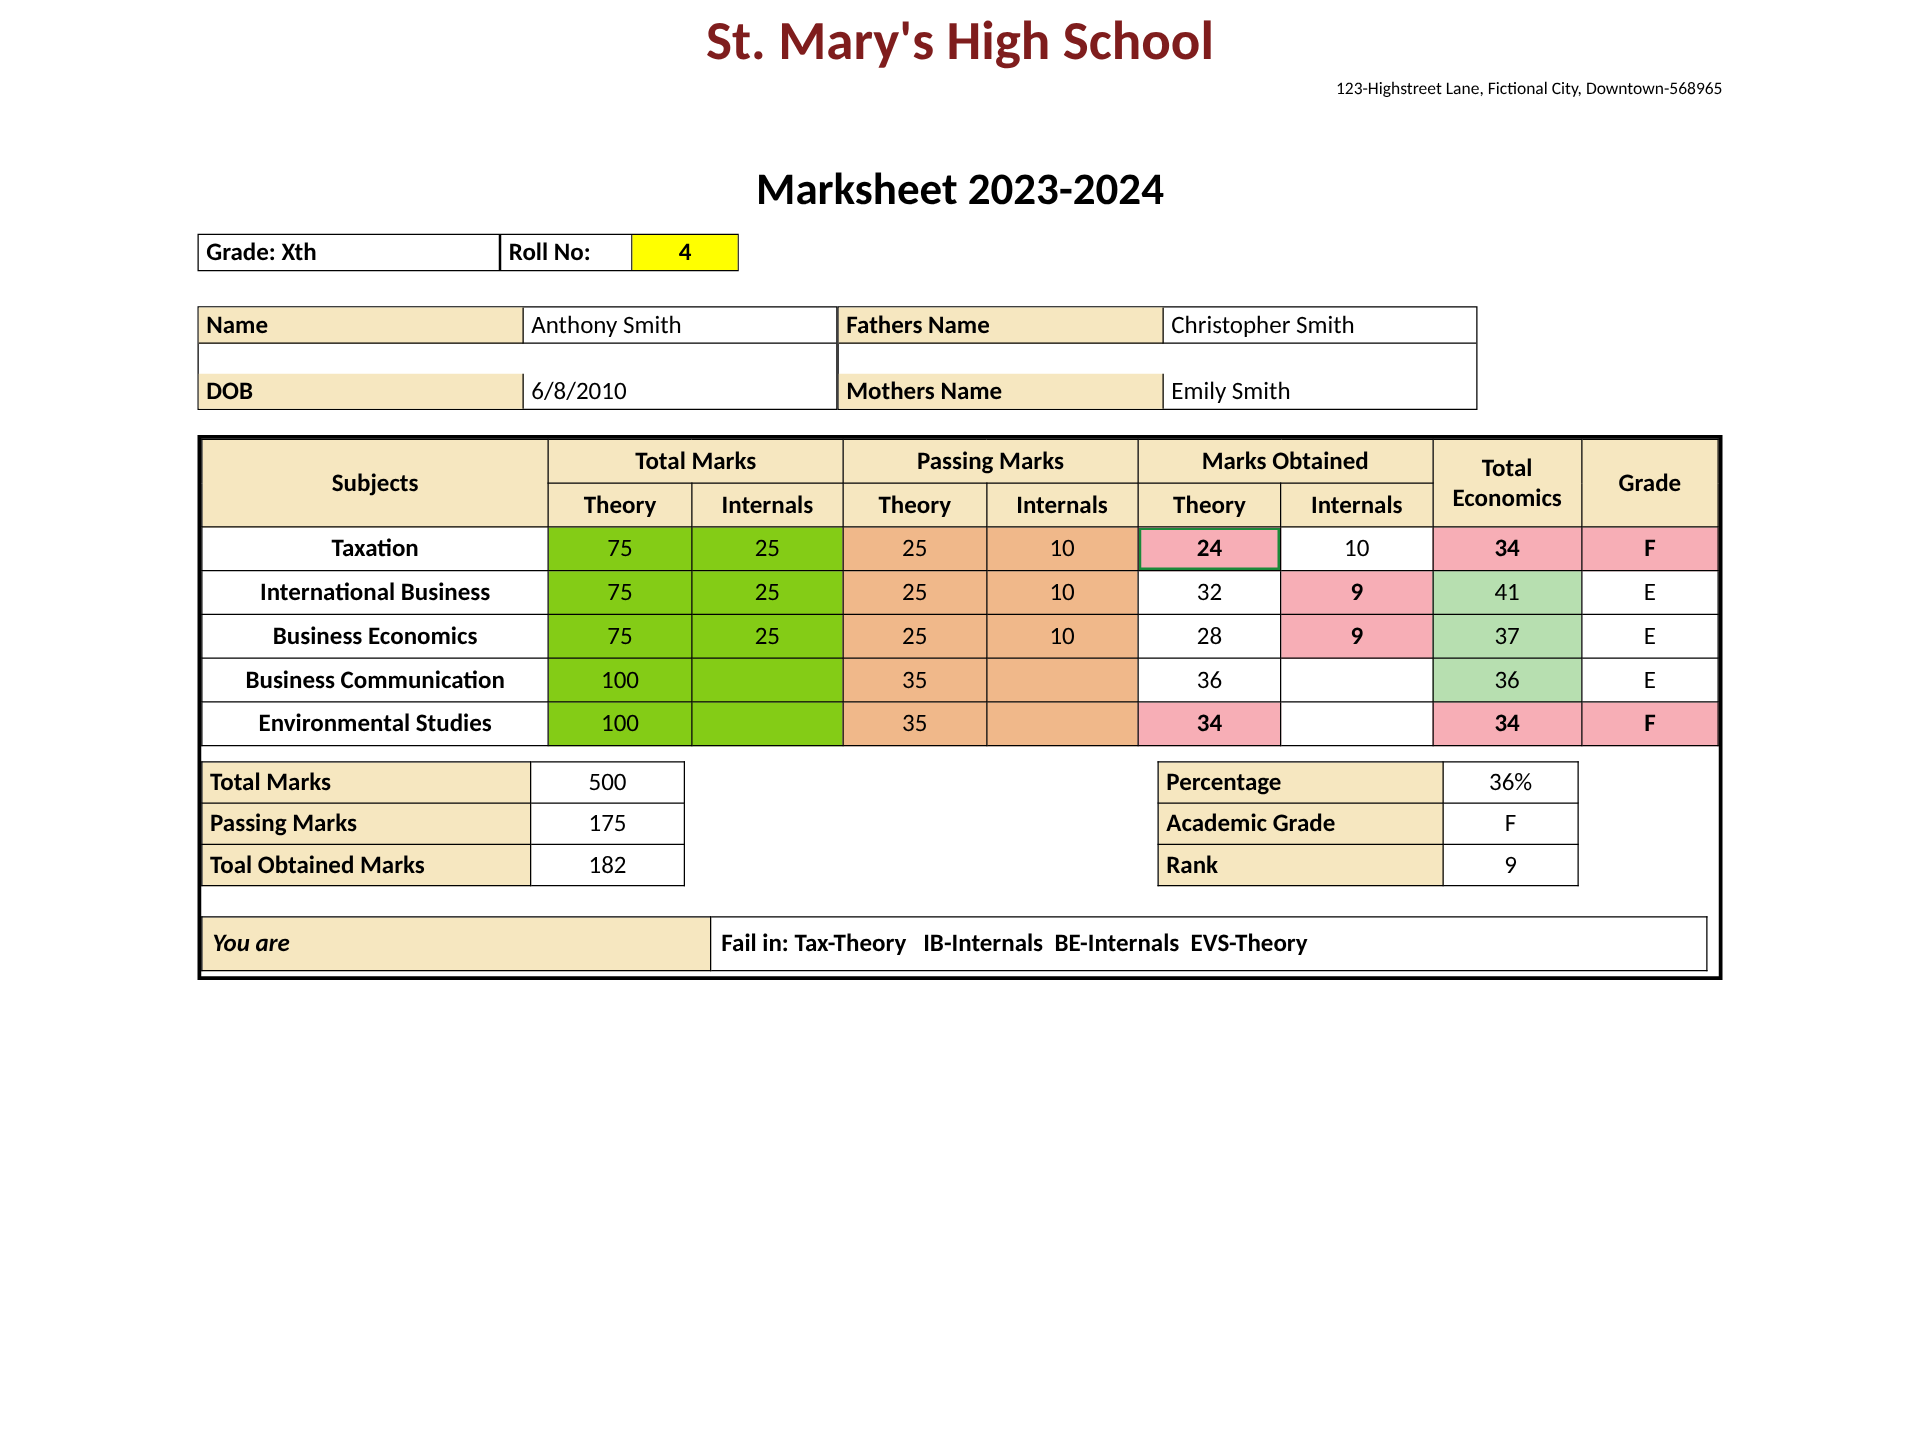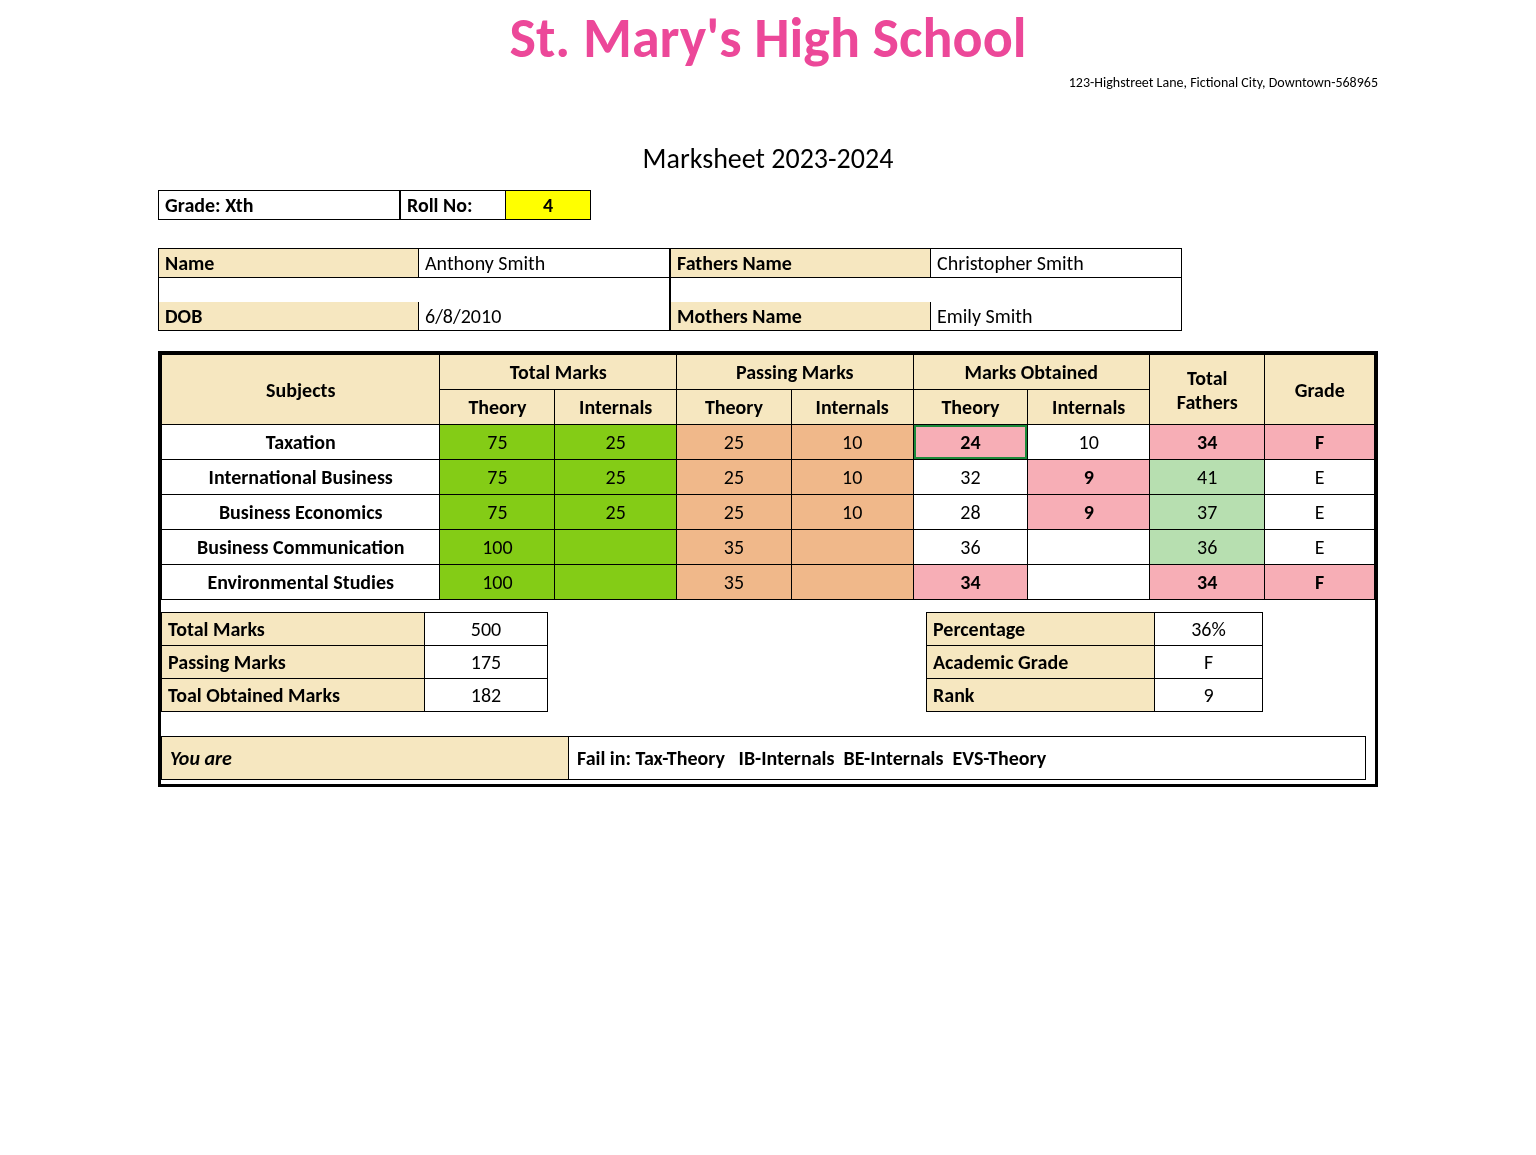--- a/index.html
+++ b/index.html
@@ -9,36 +9,36 @@
     padding: 0;
     background: #fff;
     color: #000;
   }
   .sheet {
     width: 1220px;
     margin: 0 auto;
     padding: 10px 20px 0 20px;
   }
   .school-name {
-    color: #ec4899;
-    font-weight: bold;
-    font-size: 56px;
+    color: #7f1d1d;
+    font-weight: bold;
+    font-size: 44px;
     text-align: center;
     line-height: 1;
     margin: 0;
   }
   .address {
     font-weight: normal;
     font-size: 14px;
     text-align: right;
     margin-top: 8px;
   }
   .marksheet-title {
-    font-weight: normal;
-    font-size: 28px;
+    font-weight: bold;
+    font-size: 36px;
     text-align: center;
     margin-top: 50px;
   }
   .row {
     display: flex;
     justify-content: flex-start;
     margin-top: 14px;
     align-items: stretch;
   }
   .boxed {
@@ -166,21 +166,21 @@
   </div>
 
   <div class="marks-frame">
     <table class="marks">
       <thead>
         <tr>
           <th rowspan="2" style="width:290px;">Subjects</th>
           <th colspan="2">Total Marks</th>
           <th colspan="2">Passing Marks</th>
           <th colspan="2">Marks Obtained</th>
-          <th rowspan="2" style="width:110px;"><span>Total</span><br><span>Fathers</span></th>
+          <th rowspan="2" style="width:110px;"><span>Total</span><br><span>Economics</span></th>
           <th rowspan="2" style="width:105px;">Grade</th>
         </tr>
         <tr>
           <th style="width:110px;">Theory</th>
           <th style="width:115px;">Internals</th>
           <th style="width:110px;">Theory</th>
           <th style="width:115px;">Internals</th>
           <th style="width:110px;">Theory</th>
           <th style="width:115px;">Internals</th>
         </tr>

